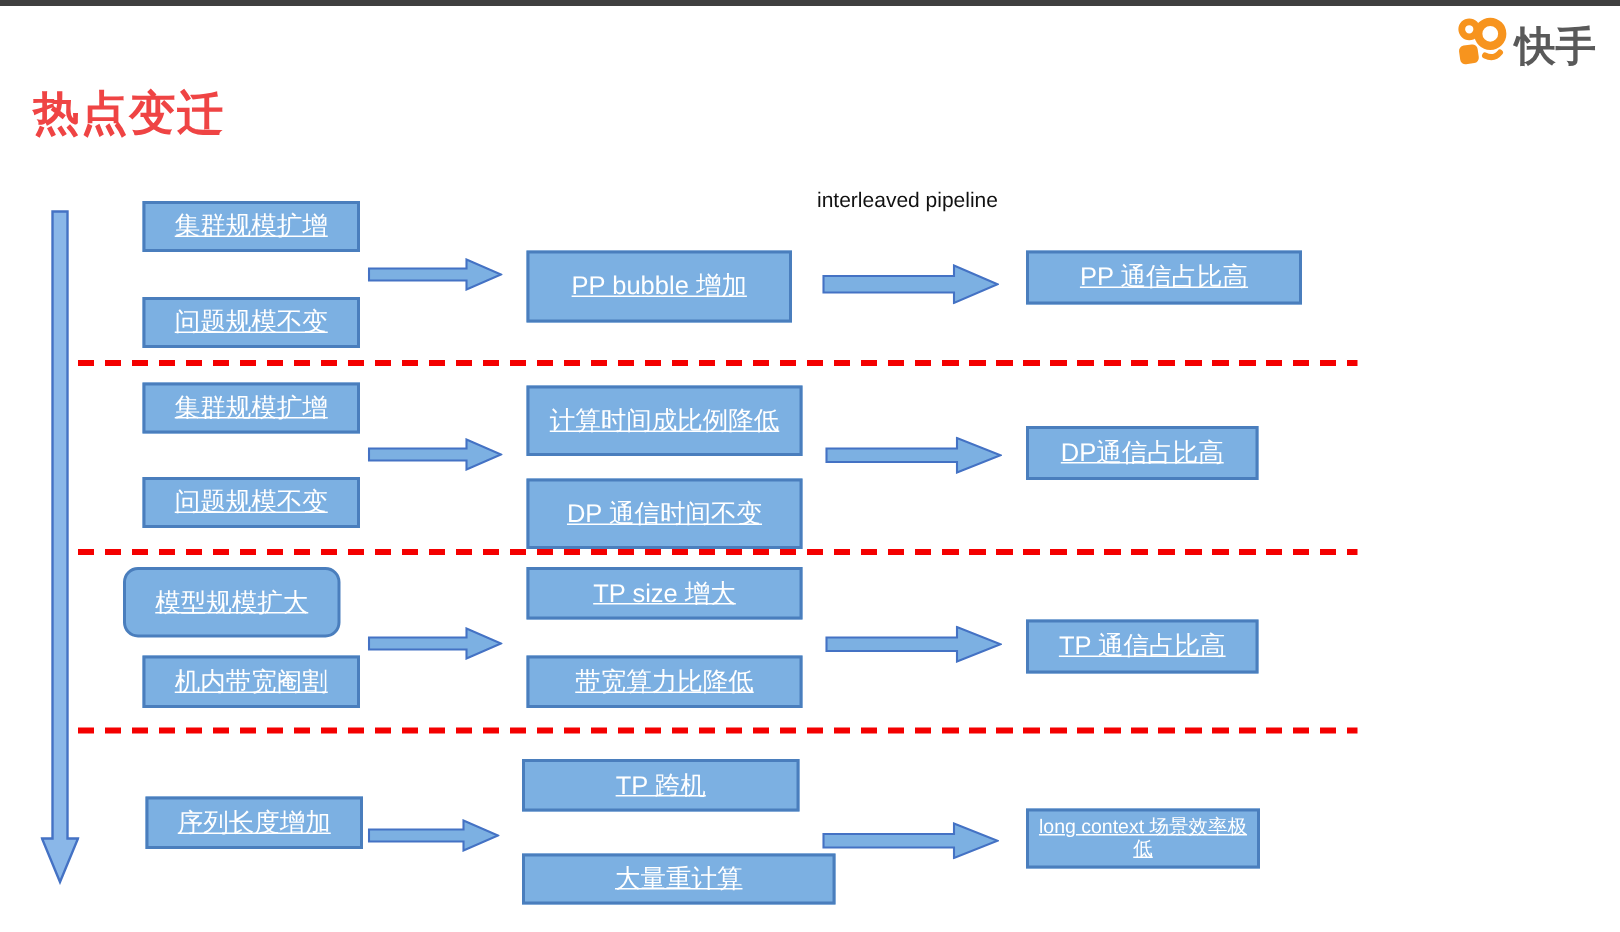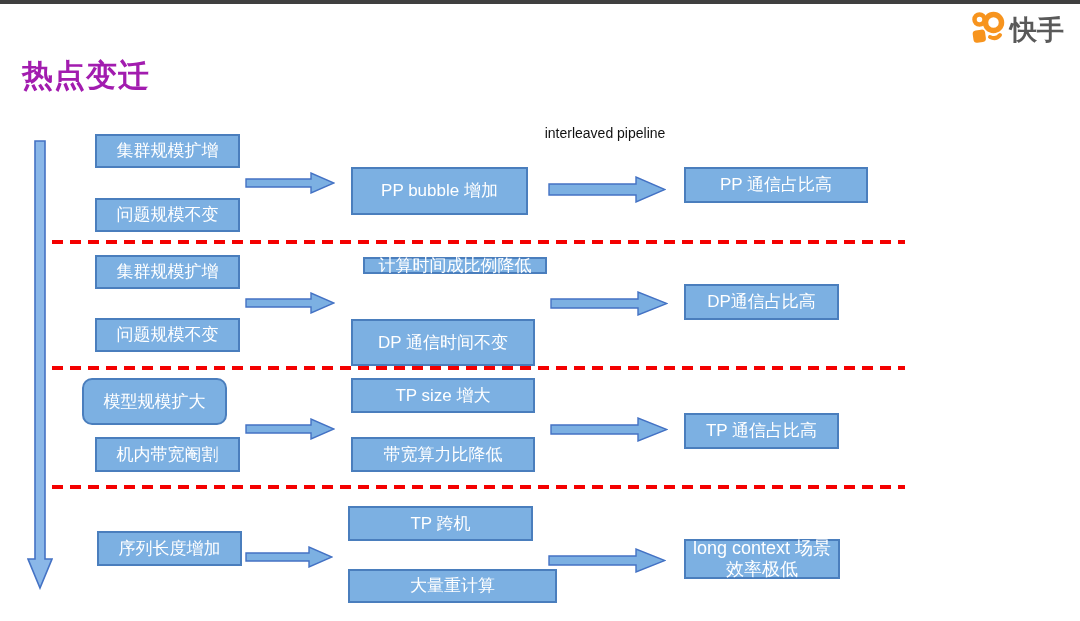--- a/index.html
+++ b/index.html
@@ -3,30 +3,30 @@
 <meta charset="utf-8">
 <style>
   html,body{margin:0;padding:0;}
   body{
     width:1080px;height:621px;position:relative;background:#ffffff;
     font-family:"Liberation Sans", sans-serif;overflow:hidden;
   }
   .topbar{position:absolute;left:0;top:0;width:1080px;height:4px;background:#3f3f3f;}
   .page-title{
     position:absolute;left:22px;top:55px;font-size:31px;font-weight:bold;
-    color:#a21caf;letter-spacing:1px;
+    color:#ef4444;letter-spacing:1px;
   }
   .brand{position:absolute;right:16px;top:10px;display:flex;align-items:center;gap:4px;}
   .brand-name{font-size:27px;color:#595959;font-weight:600;}
   .box{
     position:absolute;display:flex;align-items:center;justify-content:center;
     background:#7cb0e2;border:2px solid #4a7ebd;box-sizing:border-box;
-    color:#ffffff;font-size:17px;text-align:center;line-height:1.15;
+    color:#ffffff;font-size:17px;text-align:center;line-height:1.15;text-decoration:underline;
   }
-  .box.small-text{font-size:18px;}
+  .box.small-text{font-size:13px;}
   .arrow{position:absolute;}
   .divider{
     position:absolute;left:52px;width:853px;height:4px;
     background:repeating-linear-gradient(to right,#f40000 0 11px,transparent 11px 18px);
   }
   .flow-label{
     position:absolute;left:540px;top:124px;width:130px;text-align:center;
     color:#111111;font-size:14px;line-height:1.3;
   }
   .varrow{position:absolute;left:27px;top:140px;}
@@ -81,21 +81,21 @@
 
 <div class="box" style="left:95px;top:255px;width:145px;height:34px;">集群规模扩增</div>
 <div class="box" style="left:95px;top:318px;width:145px;height:34px;">问题规模不变</div>
 
 <div class="arrow" style="left:245px;top:292px;">
   <svg width="90" height="22" viewBox="0 0 90 22" preserveAspectRatio="none">
     <polygon points="1,7 66,7 66,1 89,11 66,21 66,15 1,15" fill="#7cb0e2" stroke="#4472c4" stroke-width="1.4"></polygon>
   </svg>
 </div>
 
-<div class="box" style="left:363px;top:257px;width:184px;height:17px;">计算时间成比例降低</div>
+<div class="box" style="left:351px;top:257px;width:184px;height:47px;">计算时间成比例降低</div>
 <div class="box" style="left:351px;top:319px;width:184px;height:47px;">DP 通信时间不变</div>
 
 <div class="arrow" style="left:550px;top:291px;">
   <svg width="118" height="25" viewBox="0 0 118 25" preserveAspectRatio="none">
     <polygon points="1,8 88,8 88,1 117,12.5 88,24 88,17 1,17" fill="#7cb0e2" stroke="#4472c4" stroke-width="1.4"></polygon>
   </svg>
 </div>
 
 <div class="box" style="left:684px;top:284px;width:155px;height:36px;text-align:center;">DP通信占比高</div>
 

